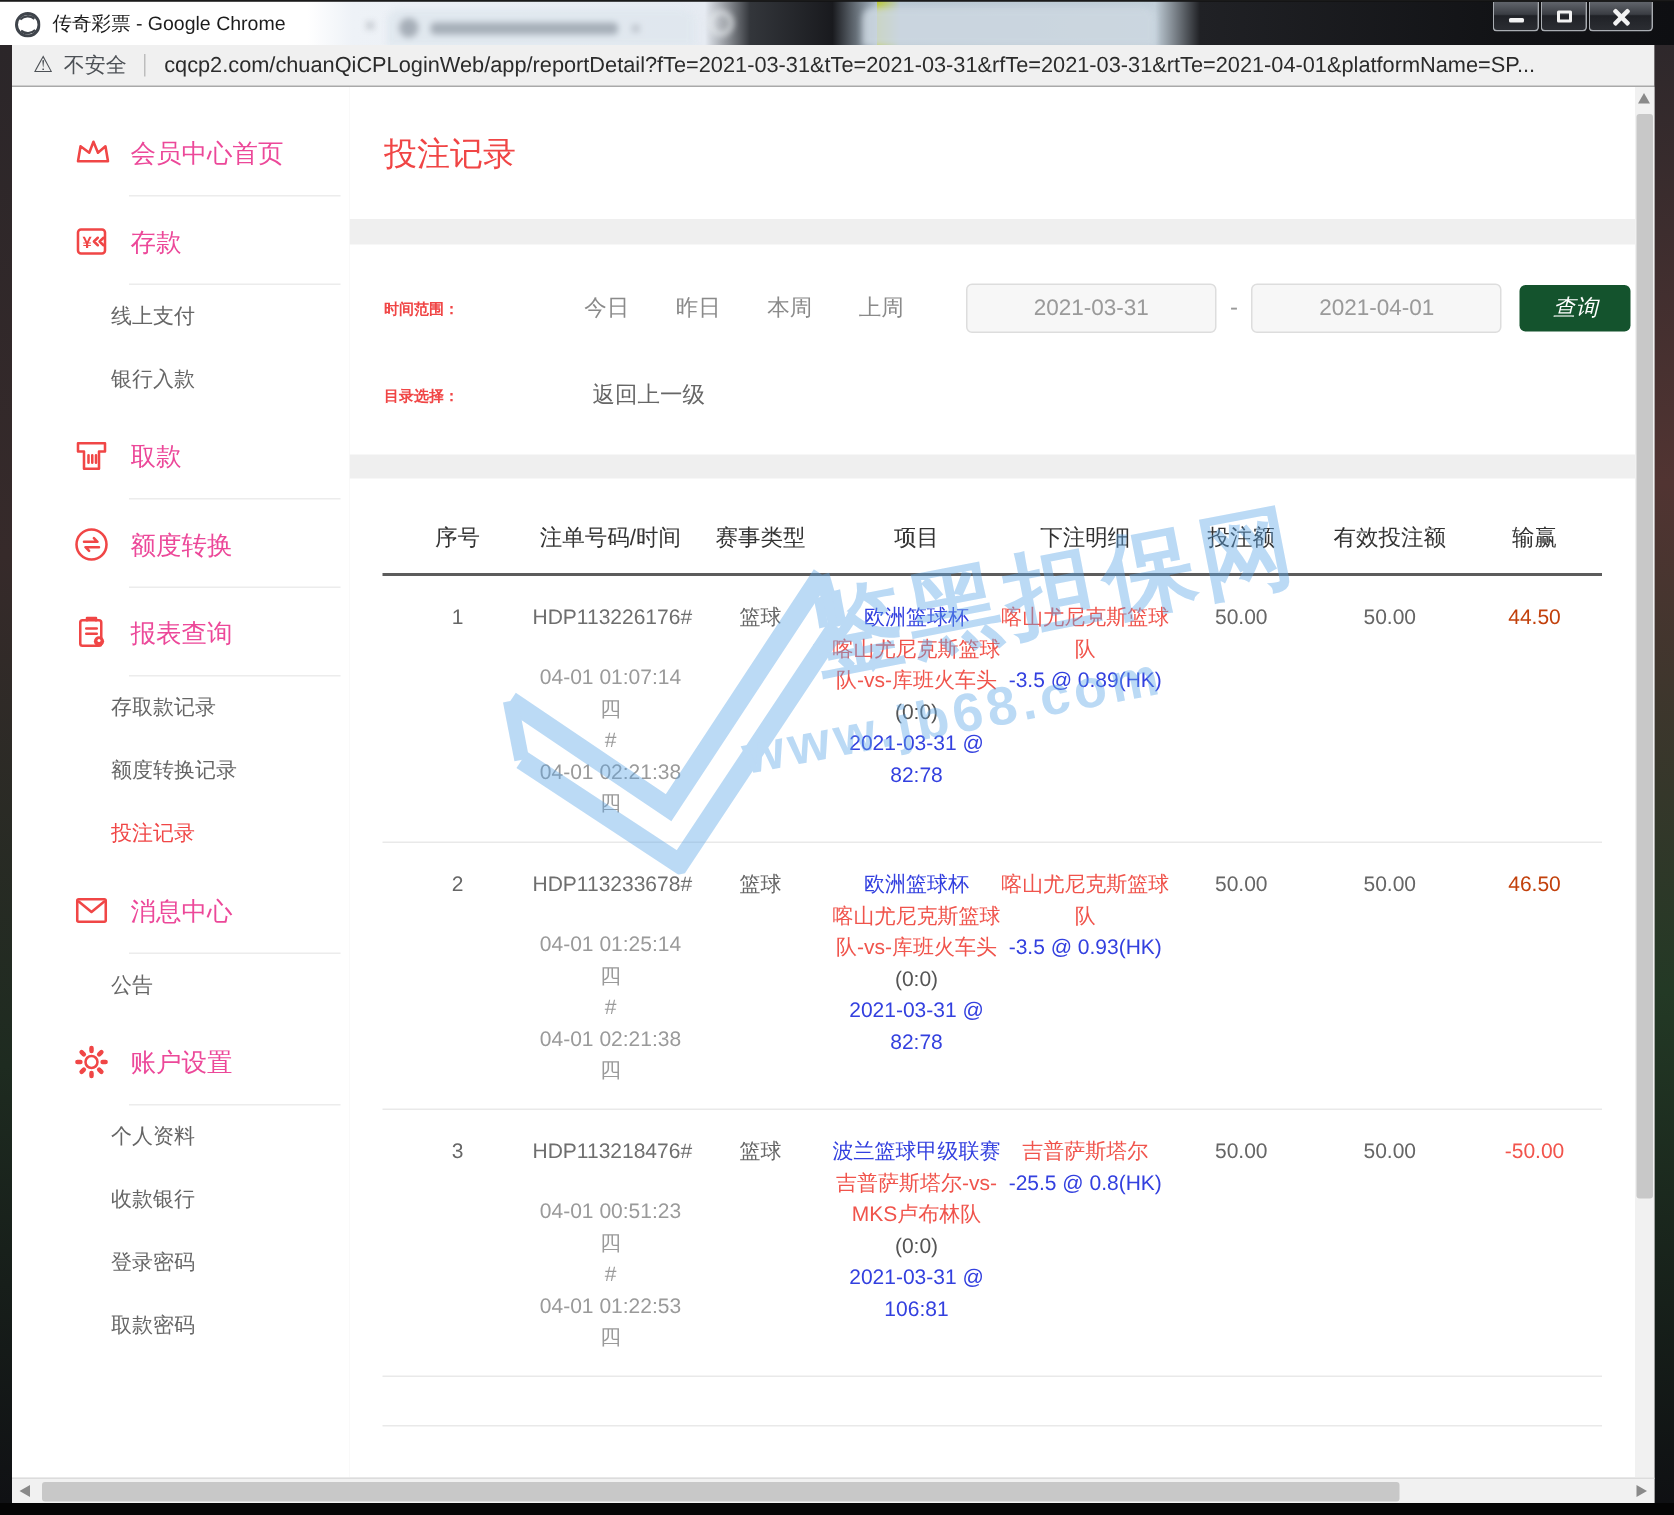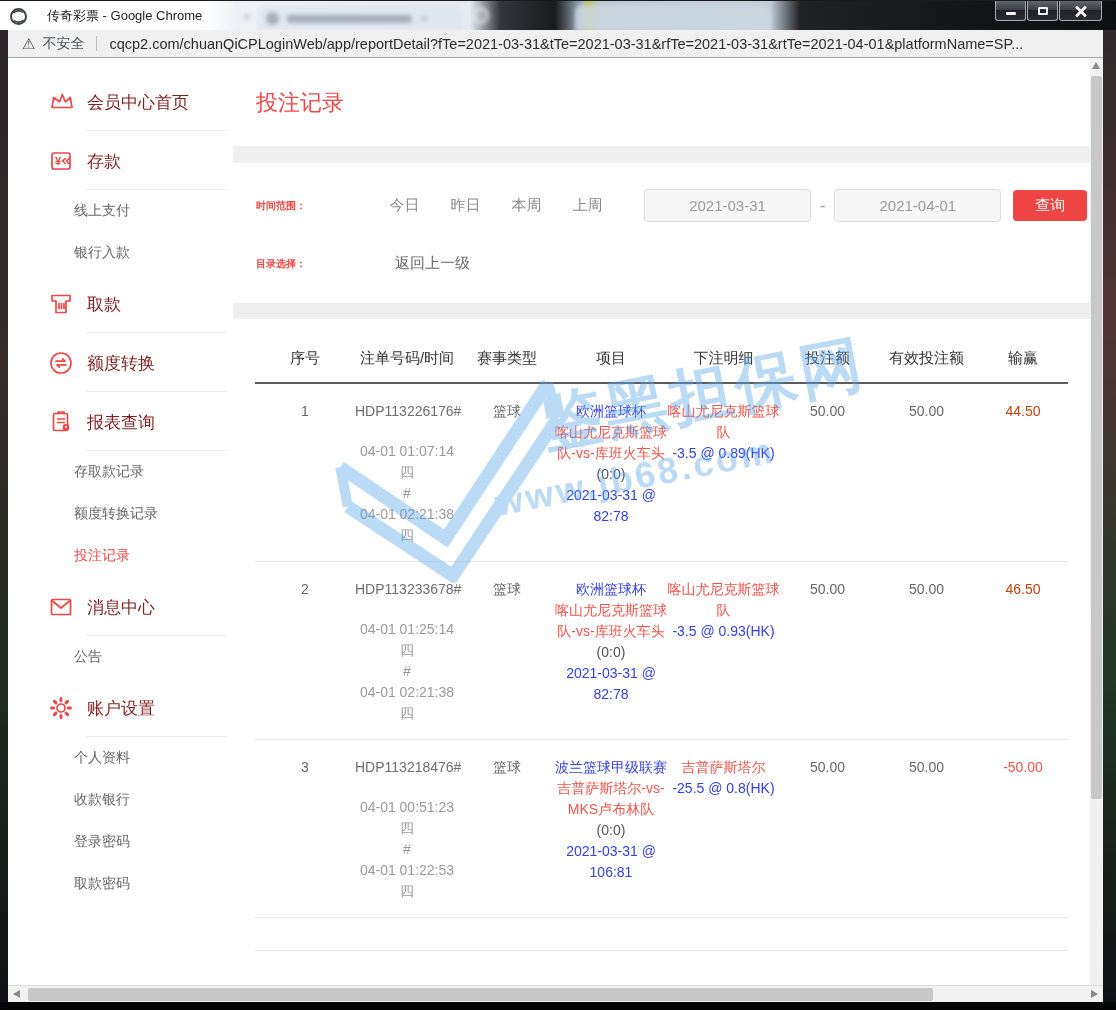--- a/index.html
+++ b/index.html
@@ -5,21 +5,21 @@
   * { margin:0; padding:0; box-sizing:border-box; }
   html,body { background:#555; }
   body { font-family:"Liberation Sans","DejaVu Sans",sans-serif; }
 
   .window { width:1116px; height:1010px; position:relative; background:#000; overflow:hidden; }
 
   
   .titlebar { height:30px; position:relative; overflow:hidden;
     background:linear-gradient(90deg,#ffffff 0px,#ffffff 205px,#eef2f7 235px,#e6ebf2 470px,#33363b 500px,#191a1e 555px,#aebecb 585px,#bcc933 585px,#b9c7d3 600px,#c2cfd9 770px,#202125 800px,#121316 1000px,#0e0f12 100%);
     border-top:1px solid #1a1a1a; }
-  .tb-left { position:absolute; left:10px; top:0; height:30px; display:flex; align-items:center; gap:20px; }
+  .tb-left { position:absolute; left:10px; top:0; height:30px; display:flex; align-items:center; gap:8px; }
   .tb-title { font-size:13px; color:#1c1c1c; white-space:nowrap; }
   .ghost { position:absolute; filter:blur(2px); opacity:.85; }
   .ghost-tab { left:258px; top:5px; width:205px; height:25px; background:#dfe7ee; border-radius:8px 8px 0 0; display:flex; align-items:center; gap:8px; padding:0 8px; }
   .ghost-fav { width:13px; height:13px; border-radius:50%; background:#9aa3ad; }
   .ghost-bar { height:8px; background:#9aa3ad; border-radius:3px; }
   .ghost-x { color:#8a9099; font-size:13px; top:8px; }
   .ghost-plus { left:472px; top:6px; width:17px; height:17px; border:3px solid #e8ecef; border-radius:50%; }
   .ghost-plus::after { content:""; position:absolute; left:2px; top:5px; width:7px; height:1px; background:#e8ecef; }
 
   .win-controls { position:absolute; right:14px; top:0; display:flex; }
@@ -48,42 +48,42 @@
   .url-sep { width:1px; height:15px; background:#bdbdbd; margin:0 12px; }
   .url-text { font-size:14.5px; color:#2b2b2b; white-space:nowrap; overflow:hidden; }
 
   
   .content { height:927px; display:flex; flex:none; }
 
   
   .sidebar { width:225px; background:#fff; flex:none; padding-top:14px; overflow:hidden; }
   .nav-top { display:flex; align-items:center; gap:13px; padding:17px 0 15px 40px; cursor:pointer; }
   .nav-top .icon { width:26px; height:26px; flex:none; }
-  .nav-top .label { font-size:17px; color:#7f1d1d; }
+  .nav-top .label { font-size:17px; color:#ec4899; }
   .nav-div { height:1px; background:#ececec; margin:0 6px 0 78px; }
   .nav-sub { padding:12px 0 12px 66px; font-size:14px; color:#666; cursor:pointer; display:flex; align-items:center; }
   .nav-sub.active { color:#f04646; }
   .badge { margin-left:30px; background:#f04343; color:#fff; font-size:13px; border-radius:12px; padding:3px 15px; line-height:1; }
 
   
   .main { width:857px; background:#efefef; display:flex; flex-direction:column; overflow:hidden; }
   .panel { background:#fff; }
   .panel-title { height:88px; padding:30px 0 0 23px; margin-bottom:17px; flex:none; }
   .page-title { color:#f04545; font-size:22px; }
 
   .panel-filter { padding:26px 0 10px 23px; margin-bottom:16px; flex:none; }
   .f-row { display:flex; align-items:center; margin-bottom:32px; }
   .f-label { color:#f04545; font-weight:bold; font-size:10px; width:118px; flex:none; }
   .quick { width:61px; text-align:center; color:#8a8a8a; font-size:15px; cursor:pointer; }
   .datebox { width:167px; height:33px; margin-left:26px; background:#f7f7f7; border:1px solid #ddd; border-radius:4px;
     color:#9a9a9a; font-size:15px; display:flex; align-items:center; justify-content:center; cursor:pointer; }
   .datebox + .dash { margin:0 9px; color:#999; }
   .datebox.second { margin-left:0; }
-  .btn-query { width:74px; height:31px; margin-left:12px; background:#ef4444; border:none; border-radius:4px;
-    color:#fff; font-size:15px; cursor:pointer; }
+  .btn-query { width:74px; height:31px; margin-left:12px; background:#14532d; border:none; border-radius:4px;
+    color:#fff; font-size:15px; cursor:pointer;font-style:italic; }
   .selectbox { width:215px; height:33px; margin-left:14px; background:#fafafa; border:1px solid #ccc; border-radius:4px;
     color:#8a8a8a; font-size:15px; display:flex; align-items:center; justify-content:center; position:relative; cursor:pointer; }
   .selectbox .chev { position:absolute; right:12px; top:6px; color:#999; font-size:13px; }
   .f-note { margin-left:17px; color:#c4c4c4; font-size:14px; }
   .dir-link { margin-left:21px; color:#666; font-size:15px; cursor:pointer; }
 
   .panel-table { flex:1; overflow:hidden; position:relative; padding:0 22px; }
   .t-grid { display:grid; grid-template-columns:100px 104px 96px 112px 113px 95px 103px 90px; }
   .t-head { padding:30px 0 14px; border-bottom:2px solid #5c5c5c; }
   .t-head .th { text-align:center; font-size:15px; color:#333; }

